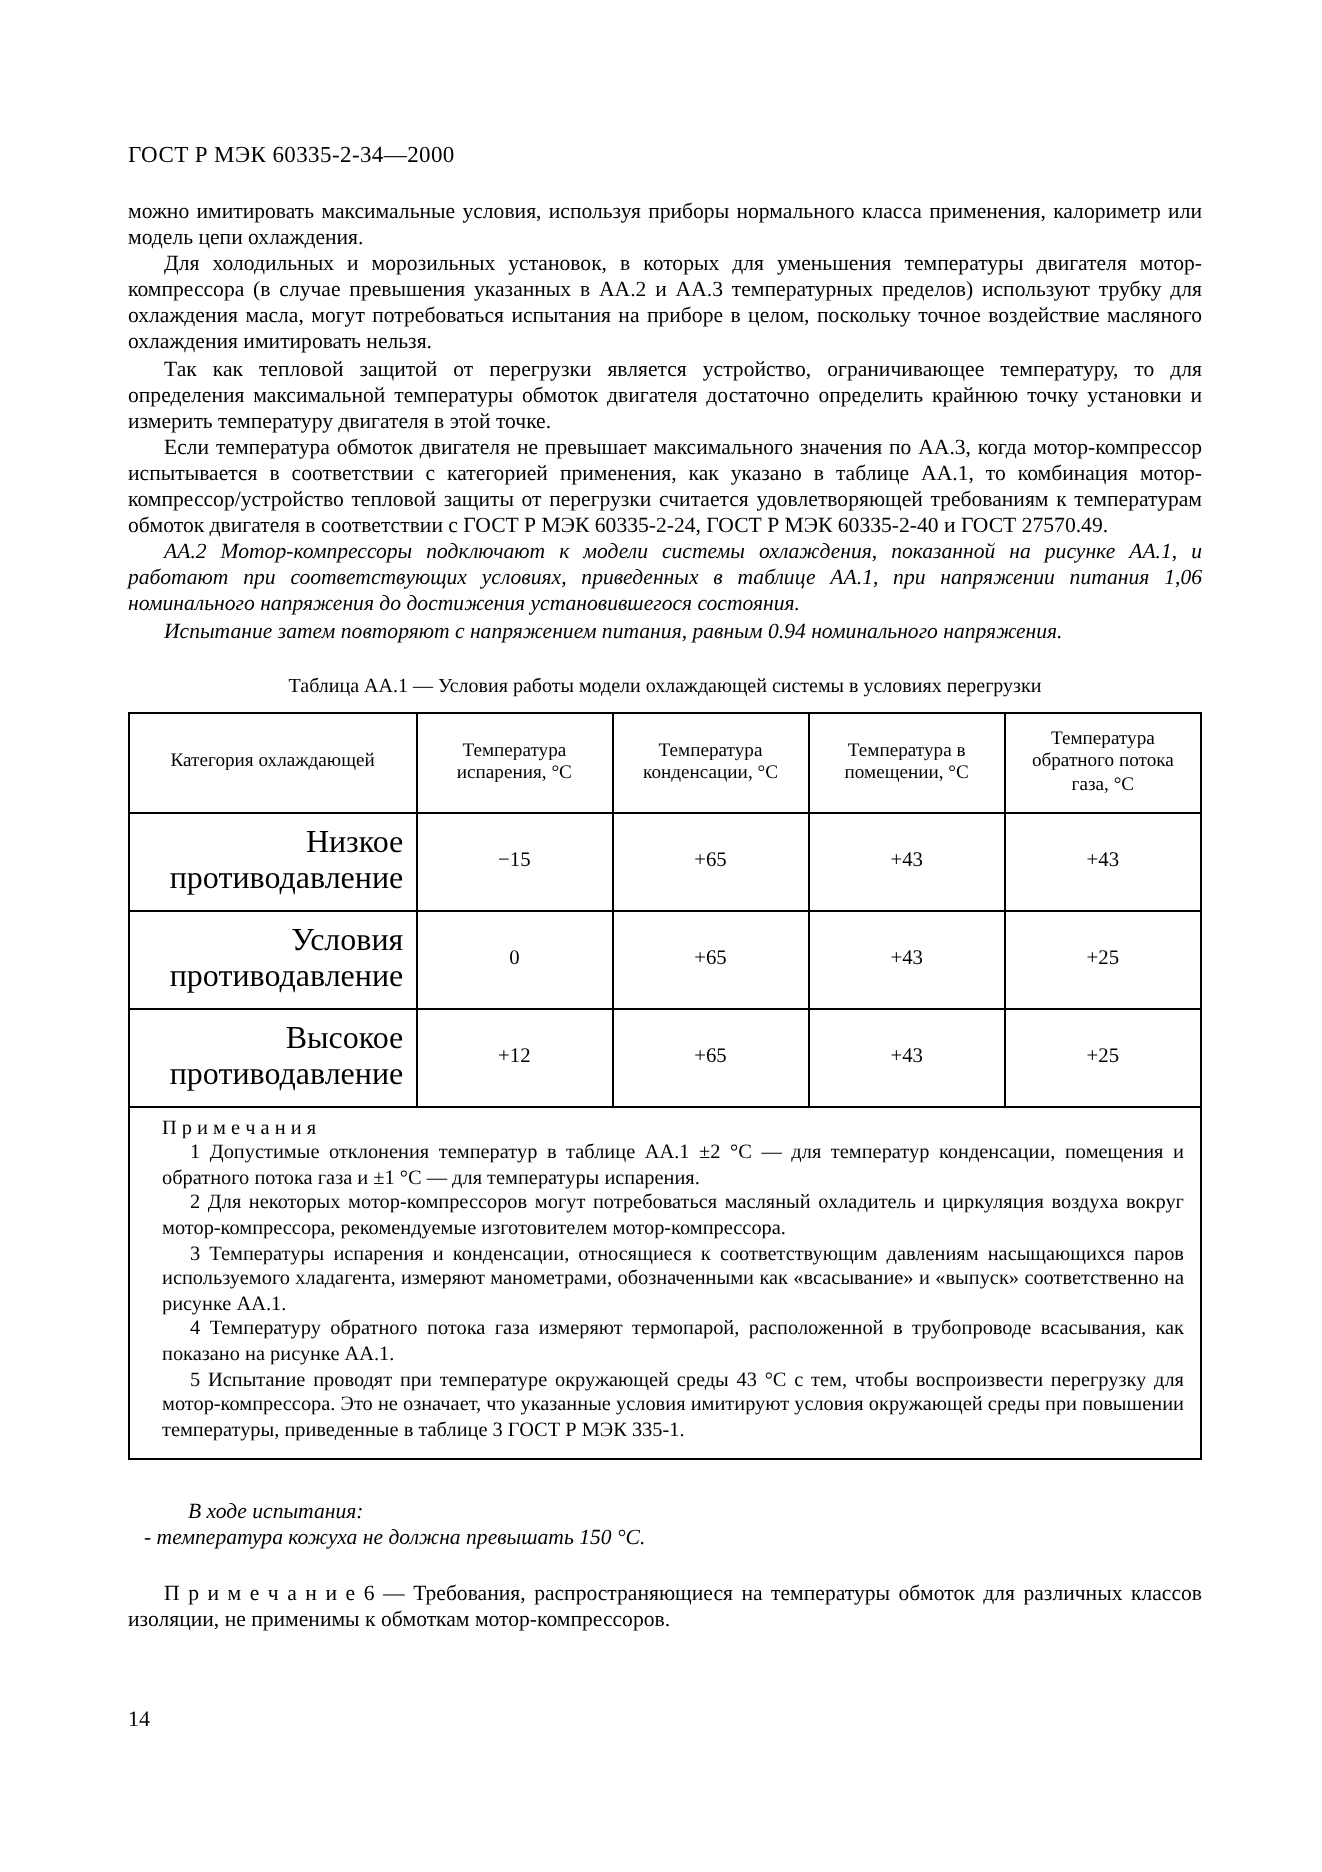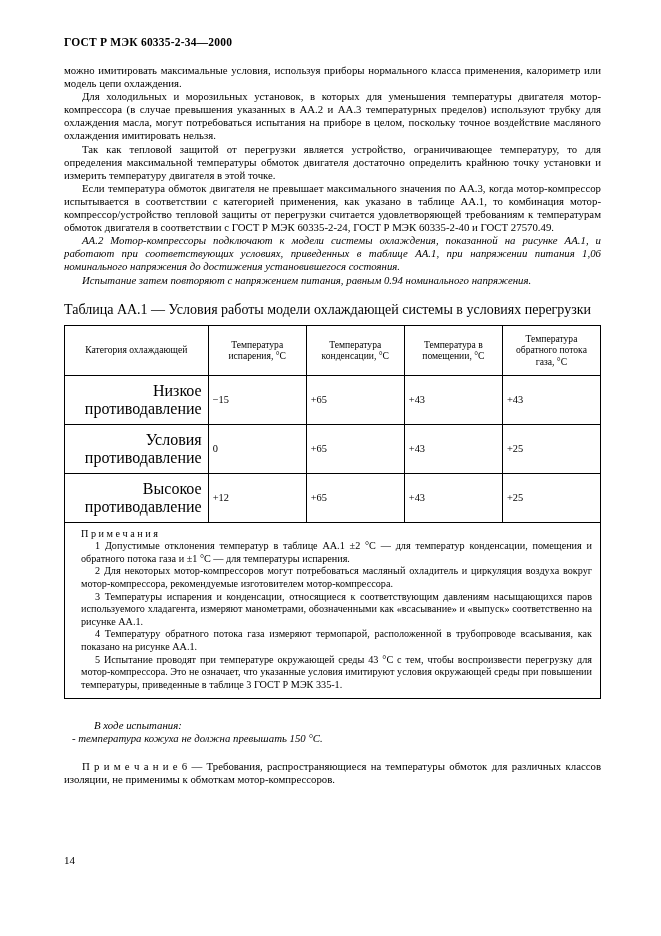--- a/index.html
+++ b/index.html
@@ -10,39 +10,40 @@
     position: relative;
     font-family: "Liberation Serif", "DejaVu Serif", serif;
     color: #000;
     overflow: hidden;
   }
   .page {
     position: absolute; inset: 0;
     padding: 36px 60px 0 64px;
   }
   .doc-header {
-    font-weight: bold;
+    font-weight: normal;
     font-size: 11.5px;
     letter-spacing: 0.2px;
     margin-bottom: 16px;
+    margin-top: 36px;
   }
   .body-text { text-align: justify; }
   .para {
     font-size: 10.8px;
     line-height: 13.1px;
     text-align: justify;
   }
   .indent { text-indent: 18px; }
   .italic { font-style: italic; }
 
   .table-caption {
     margin-top: 15px;
     margin-bottom: 7px;
-    font-size: 14px;
-    text-align: left;
+    font-size: 10px;
+    text-align: center;
   }
 
   table.data-table {
     width: 100%;
     border-collapse: collapse;
     border: 1.5px solid #000;
   }
   table.data-table col.c-cat { width: 26.8%; }
   table.data-table col.c-val { width: 18.3%; }
   table.data-table th, table.data-table td {
@@ -59,20 +60,21 @@
   }
   table.data-table td.category-cell {
     font-size: 16px;
     text-align: right;
     padding: 6px 6px 6px 8px;
     height: 27px;
     vertical-align: middle;
   }
   table.data-table td.value-cell {
     font-size: 10.4px;
+    text-align: center;
     padding: 6px 4px;
     vertical-align: middle;
   }
   td.notes-cell {
     padding: 5px 8px 7px 16px;
   }
   .note-title {
     font-size: 10.2px;
     line-height: 12.6px;
     text-align: left;

